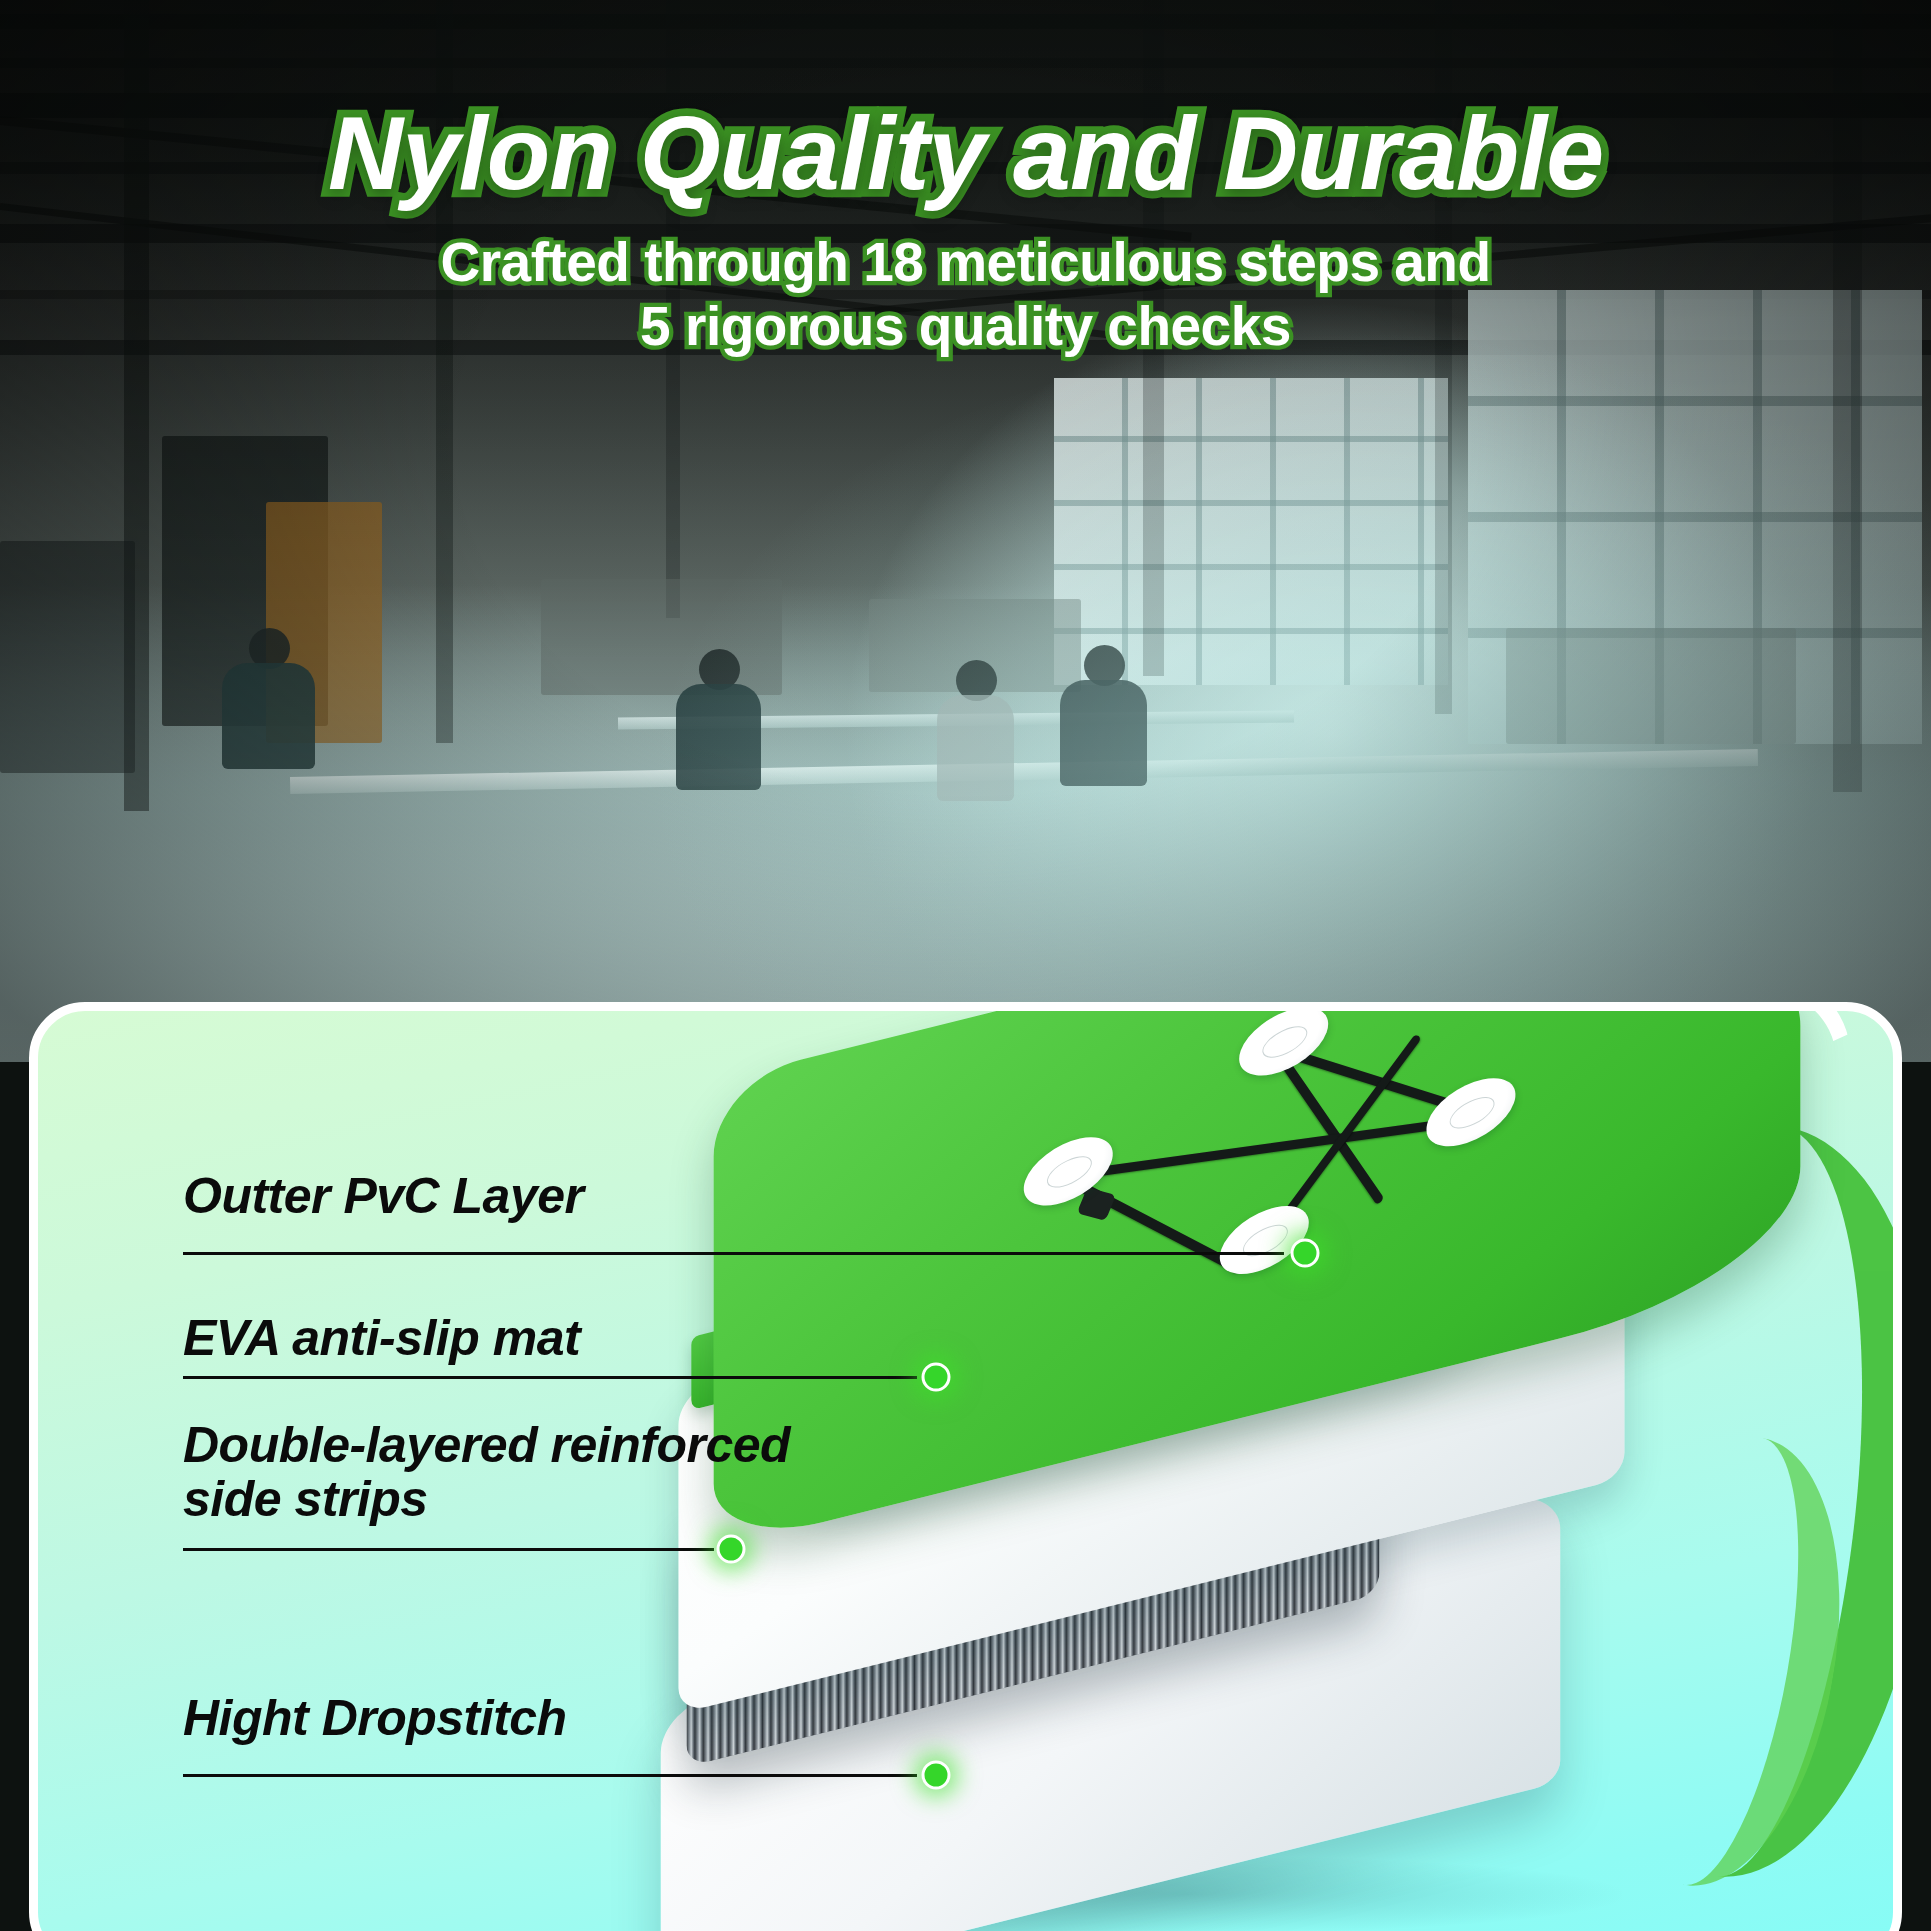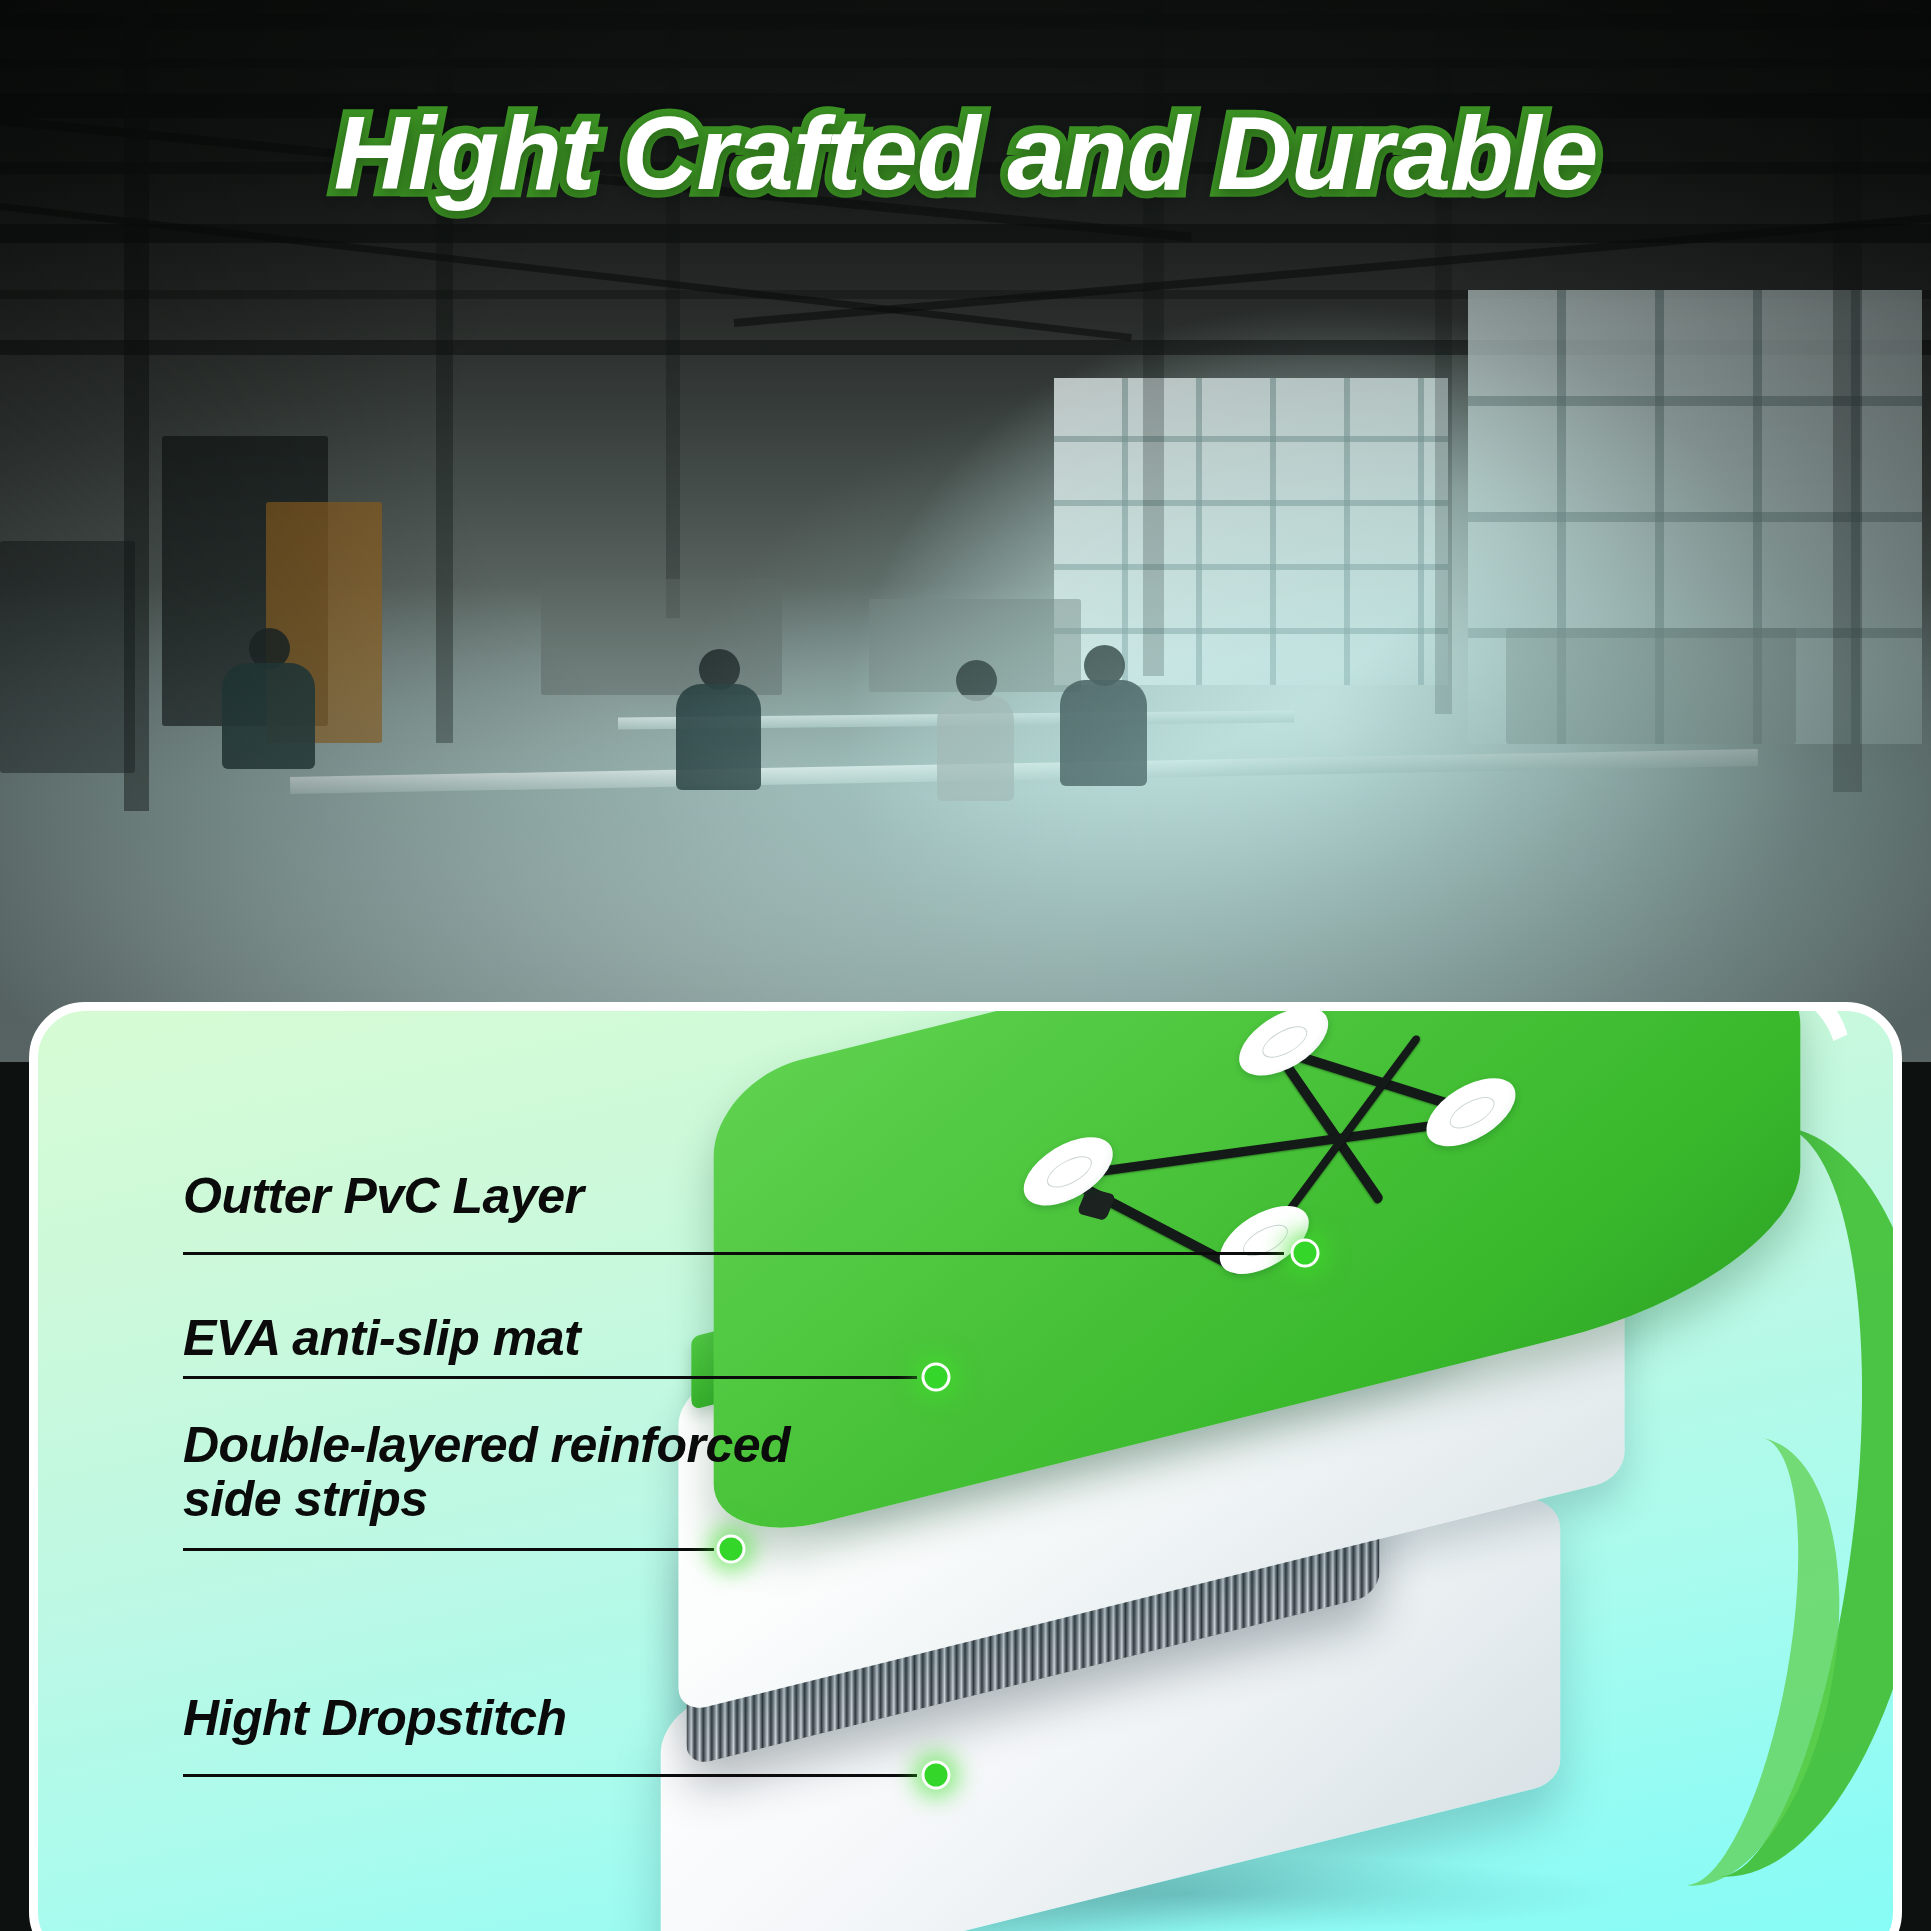--- a/index.html
+++ b/index.html
@@ -377,21 +377,25 @@
   <div class="worker w4">
     <div class="head"></div>
     <div class="body"></div>
   </div>
 
   <div class="tint"></div>
   <div class="vignette"></div>
 </div>
 
 <div id="headings">
-  <div class="title">Hight Crafted and Durable</div>
+  <div class="title">Nylon Quality and Durable</div>
+  <div class="subtitle">
+    <span>Crafted through 18 meticulous steps and</span>
+    <span>5 rigorous quality checks</span>
+  </div>
 </div>
 
 <div id="card">
 
   <div id="board">
 
     <div class="swoosh"></div>
     <div class="swoosh2"></div>
 
     <div id="stack-shadow"></div>

